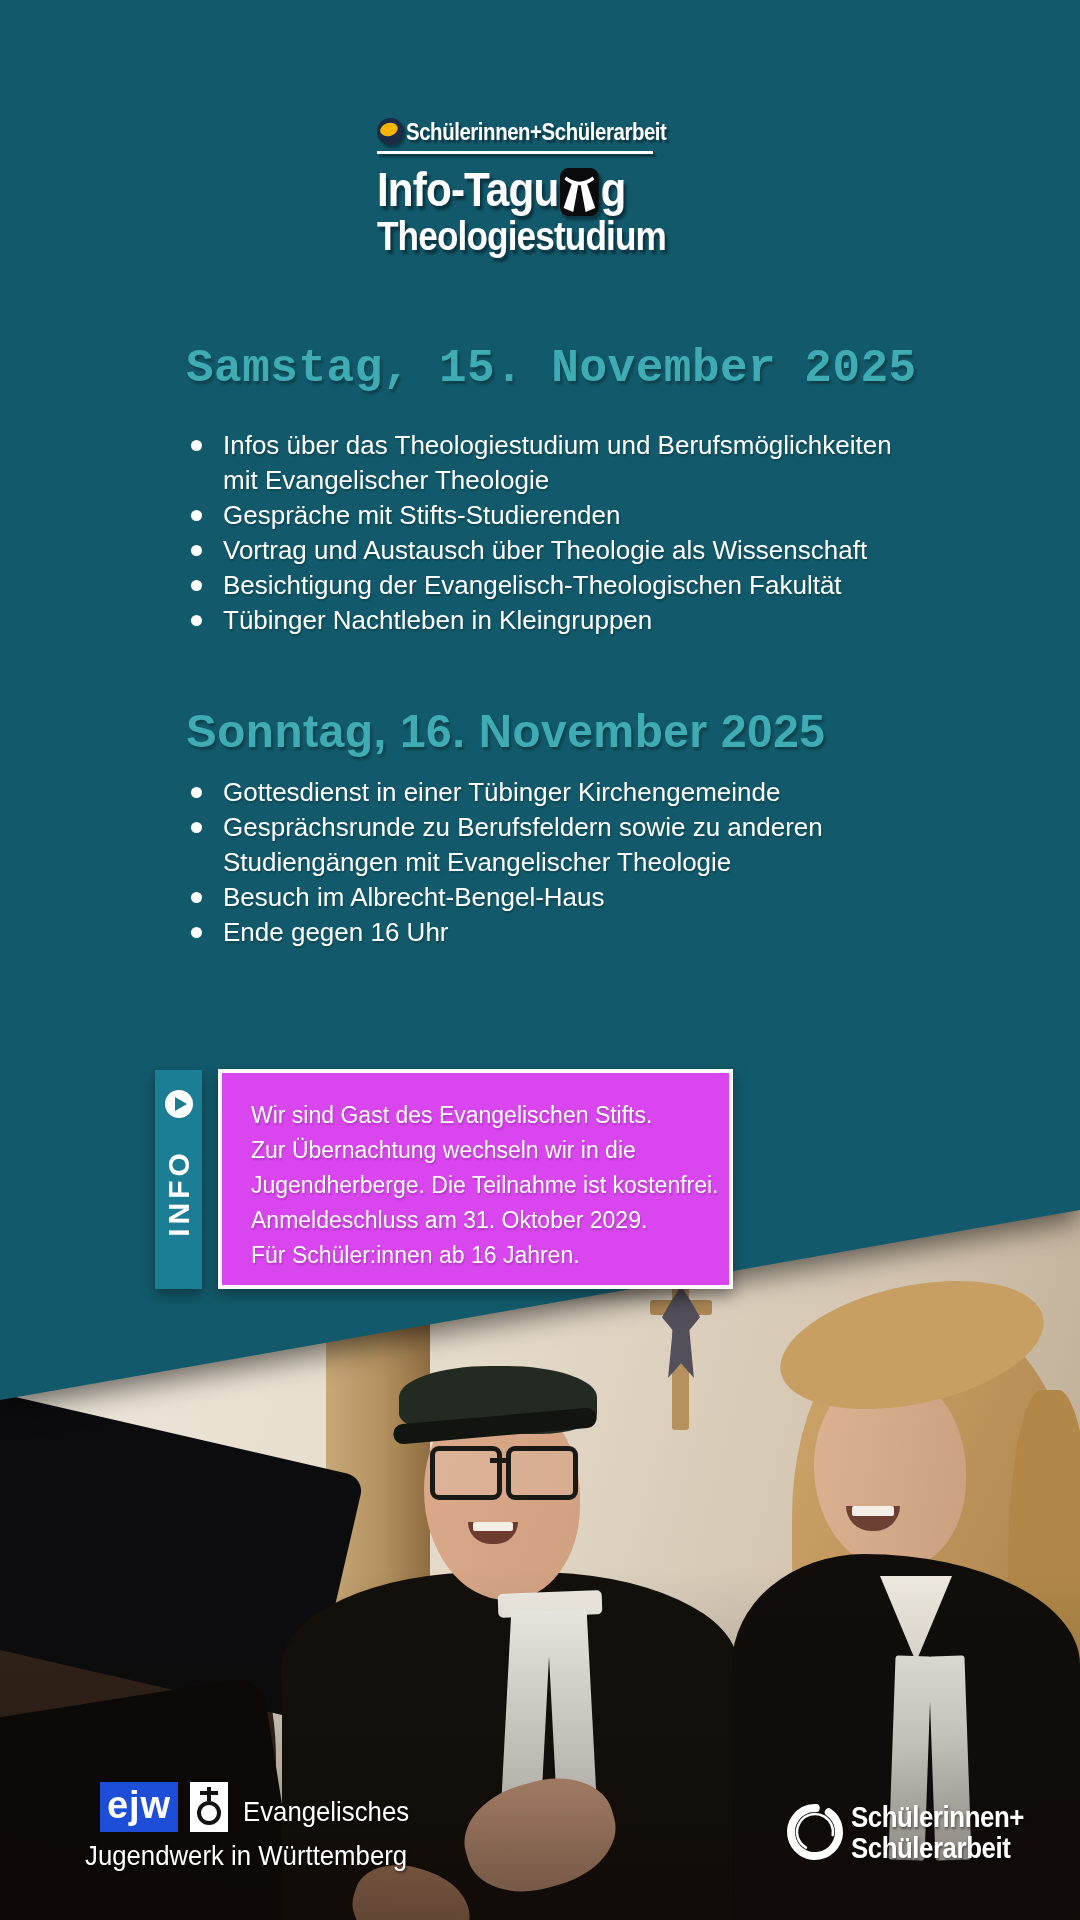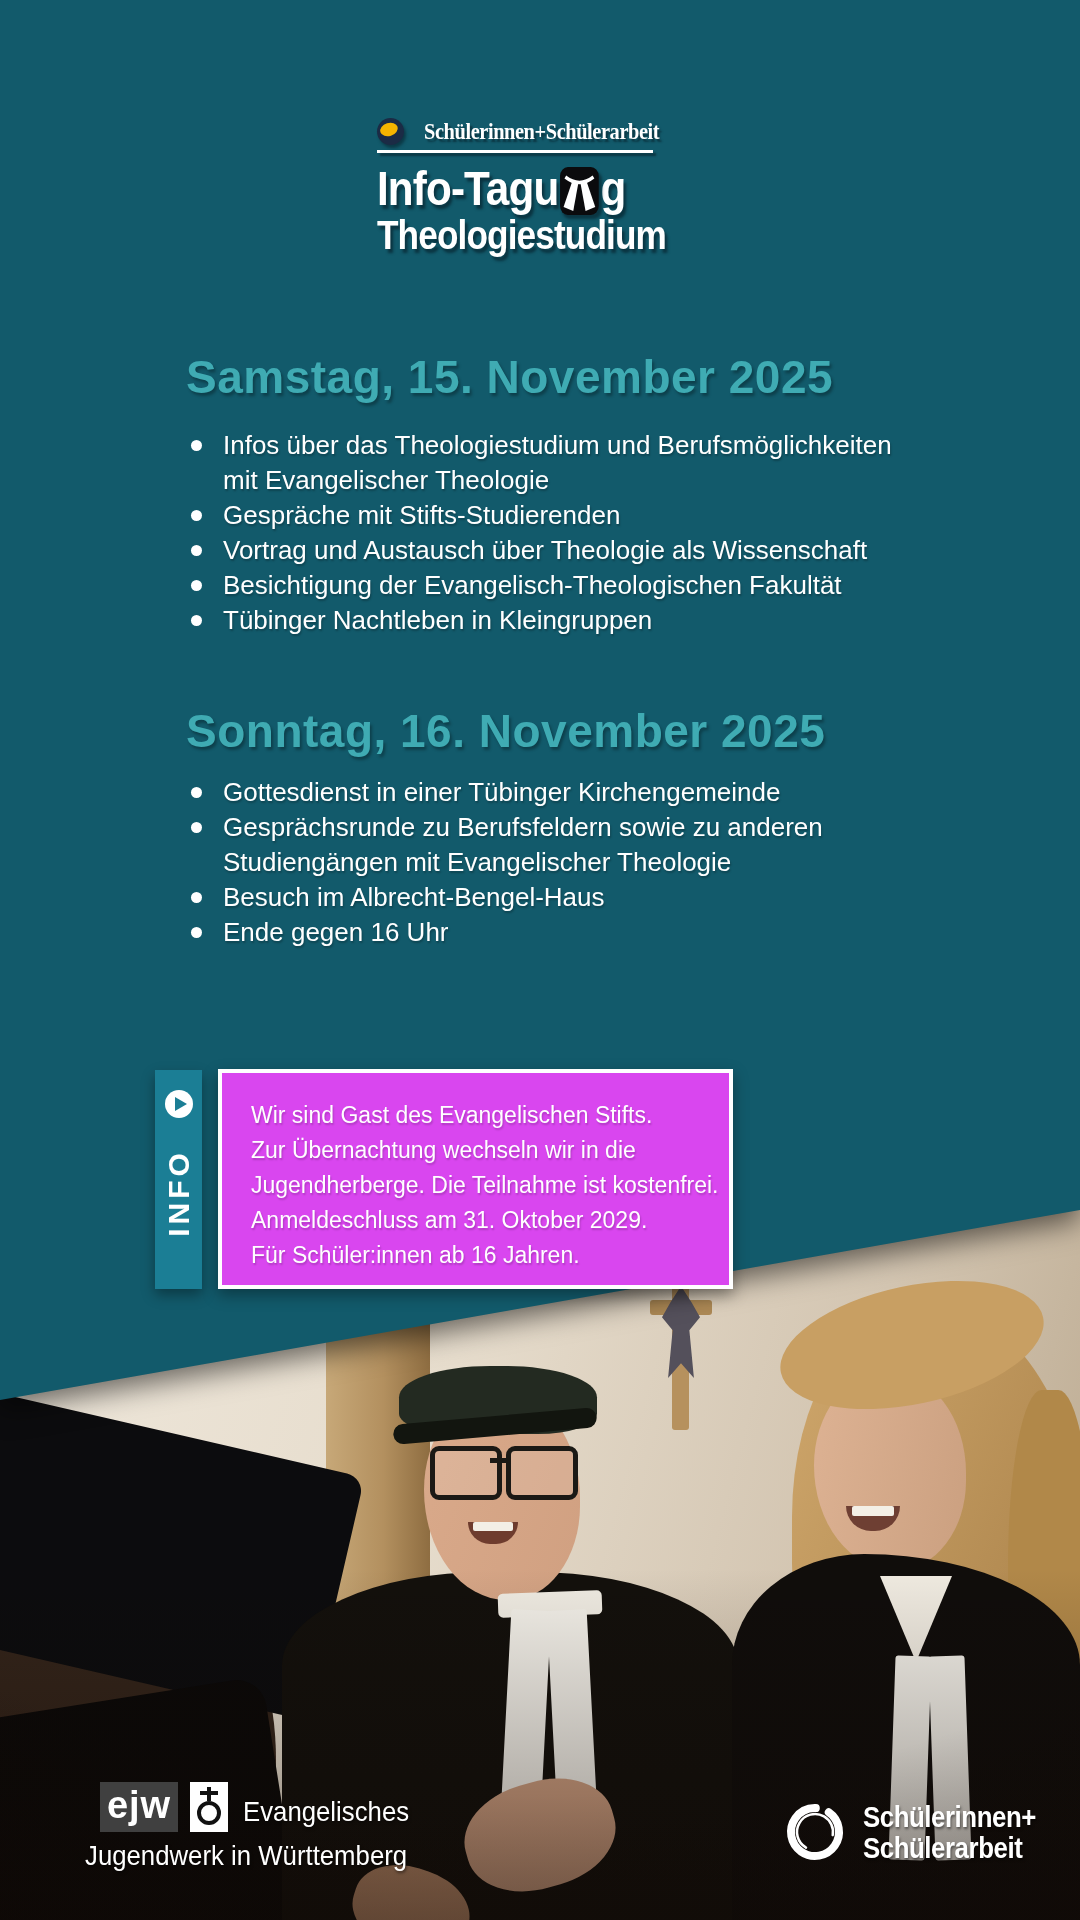--- a/index.html
+++ b/index.html
@@ -68,21 +68,21 @@
   .photo::after{content:"";position:absolute;inset:0;
     background:linear-gradient(180deg,rgba(0,0,0,0) 55%,rgba(15,8,4,.42) 100%),
                radial-gradient(120% 90% at 50% 30%,rgba(0,0,0,0) 60%,rgba(20,10,5,.35) 100%);}
   
   .teal{position:absolute;left:0;top:0;width:1080px;height:1410px;
     filter:drop-shadow(0 10px 14px rgba(0,0,0,.55));}
   .teal-fill{position:absolute;inset:0;background:#125A6B;
     clip-path:polygon(0 0,1080px 0,1080px 1210px,0 1400px);}
   
   .logo{position:absolute;left:377px;top:118px;width:300px;color:#fff;}
-  .logo-topline{display:flex;align-items:flex-end;gap:20px;font-family:Liberation Serif, serif;}
+  .logo-topline{display:flex;align-items:flex-start;gap:2px;}
   .logo-dot{width:27px;height:27px;border-radius:50%;background:#1B2B45;position:relative;flex:0 0 auto;
     box-shadow:2px 3px 3px rgba(5,25,35,.5);}
   .logo-dot i{position:absolute;left:3px;top:5px;width:18px;height:13px;border-radius:50%;
     background:#F5B400;transform:rotate(-18deg);}
   .logo-topline .txt{font-size:24px;font-weight:bold;white-space:nowrap;
     transform:scaleX(.85);transform-origin:0 50%;letter-spacing:-0.5px;
     text-shadow:3px 3px 2px rgba(5,25,35,.55);}
   .logo-rule{width:276px;height:3px;background:#fff;margin-top:5px;
     box-shadow:3px 3px 2px rgba(5,25,35,.55);}
   .logo-title{margin-top:12px;}
@@ -91,21 +91,21 @@
   .title-row .t{font-size:48px;font-weight:bold;letter-spacing:-1px;line-height:1;
     text-shadow:3px 4px 3px rgba(5,25,35,.6);}
   .robe-badge{width:44px;height:48px;background:#0B0B0D;border-radius:9px;
     display:inline-block;position:relative;top:2px;box-shadow:3px 4px 3px rgba(5,25,35,.55);}
   .logo-sub{margin-top:2px;font-size:40px;font-weight:bold;letter-spacing:-1px;line-height:1;
     transform:scaleX(.88);transform-origin:0 50%;white-space:nowrap;
     text-shadow:3px 4px 3px rgba(5,25,35,.6);}
   
   .heading{position:absolute;left:186px;font-size:46px;font-weight:bold;color:#3FABB3;
     letter-spacing:.5px;white-space:nowrap;text-shadow:2px 3px 3px rgba(0,0,0,.3);}
-  .h1{top:350px;} .h2{top:704px;}
+  .h1{top:343px;font-family:Liberation Mono, monospace;} .h2{top:704px;}
   ul.agenda{position:absolute;left:186px;margin:0;padding:0;list-style:none;max-width:745px;}
   .u1{top:428px;} .u2{top:775px;}
   ul.agenda li{position:relative;padding-left:37px;font-size:26px;line-height:35px;color:#fff;
     text-shadow:1px 2px 2px rgba(0,0,0,.25);}
   ul.agenda li::before{content:"";position:absolute;left:5px;top:12px;width:11px;height:11px;
     border-radius:50%;background:#fff;}
   
   .info-strip{position:absolute;left:155px;top:1070px;width:47px;height:219px;background:#1B7E95;
     box-shadow:0 6px 12px rgba(0,0,0,.35);}
   .play-circle{position:absolute;left:50%;top:20px;transform:translateX(-50%);
@@ -116,30 +116,30 @@
     display:flex;align-items:center;justify-content:center;}
   .strip-label-wrap span{transform:rotate(-90deg);white-space:nowrap;color:#fff;
     font-size:30px;font-weight:bold;letter-spacing:4px;}
   .info-box{position:absolute;left:218px;top:1069px;width:515px;height:220px;background:#d946ef;
     border:4px solid #fff;box-sizing:border-box;padding:25px 0 0 29px;
     box-shadow:0 6px 14px rgba(0,0,0,.35);}
   .info-box div{font-size:23px;line-height:35px;color:#fff;white-space:nowrap;
     text-shadow:1px 2px 2px rgba(0,0,0,.2);}
   
   .ejw{position:absolute;left:85px;top:1782px;color:#fff;}
-  .ejw-red{position:absolute;left:15px;top:0;width:78px;height:50px;background:#404040;
+  .ejw-red{position:absolute;left:15px;top:0;width:78px;height:50px;background:#1d4ed8;
     display:flex;align-items:center;justify-content:center;}
   .ejw-red span{font-size:38px;font-weight:bold;letter-spacing:1px;line-height:1;position:relative;top:-2px;}
   .ejw-white{position:absolute;left:105px;top:0;width:38px;height:50px;background:#fff;
     display:flex;align-items:center;justify-content:center;}
   .ejw-l1{position:absolute;left:158px;top:14px;font-size:28px;white-space:nowrap;
     transform:scaleX(.92);transform-origin:0 50%;text-shadow:1px 2px 3px rgba(0,0,0,.5);}
   .ejw-l2{position:absolute;left:0;top:58px;font-size:28px;white-space:nowrap;
     transform:scaleX(.92);transform-origin:0 50%;text-shadow:1px 2px 3px rgba(0,0,0,.5);}
-  .ssa{position:absolute;left:783px;top:1800px;color:#fff;display:flex;align-items:center;gap:16px;}
+  .ssa{position:absolute;left:783px;top:1800px;color:#fff;display:flex;align-items:center;gap:4px;}
   .ssa-text{font-size:30px;font-weight:bold;line-height:31px;white-space:nowrap;
     transform:scaleX(.86);transform-origin:0 50%;letter-spacing:-0.5px;
     text-shadow:1px 2px 3px rgba(0,0,0,.5);}
 </style>
 </head>
 <body>
 
 <div class="poster">
 
   <div class="photo">

